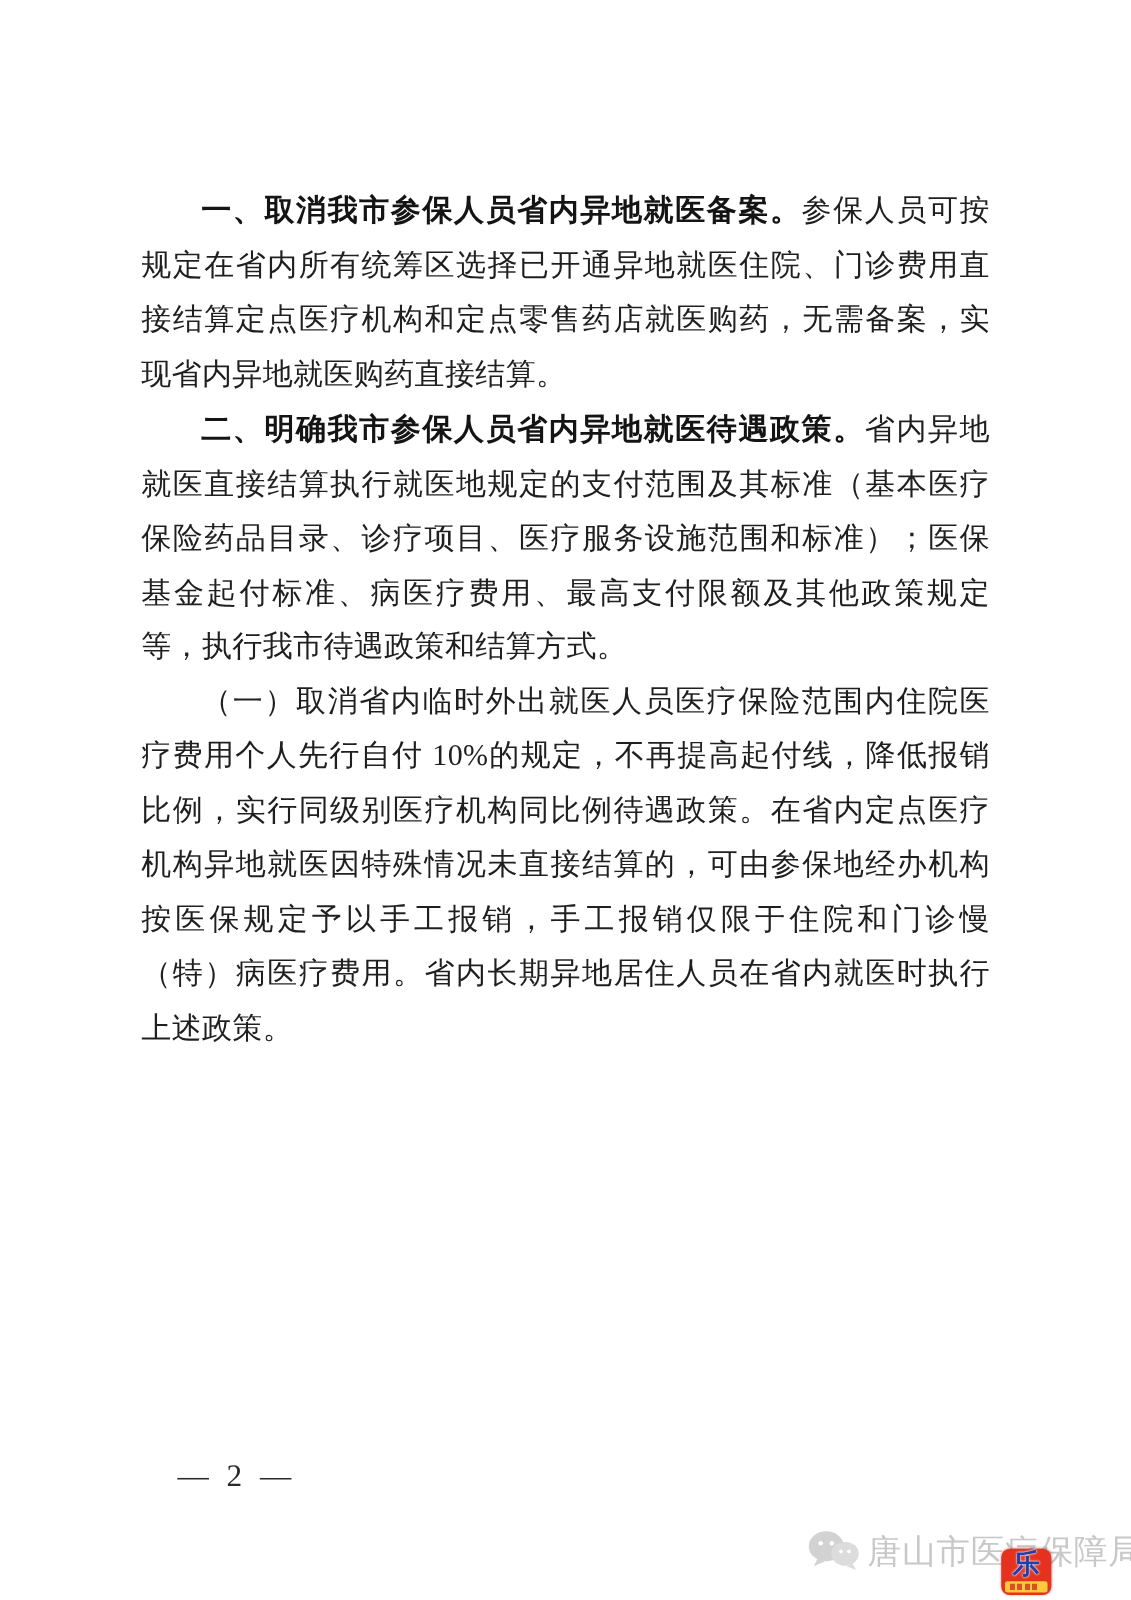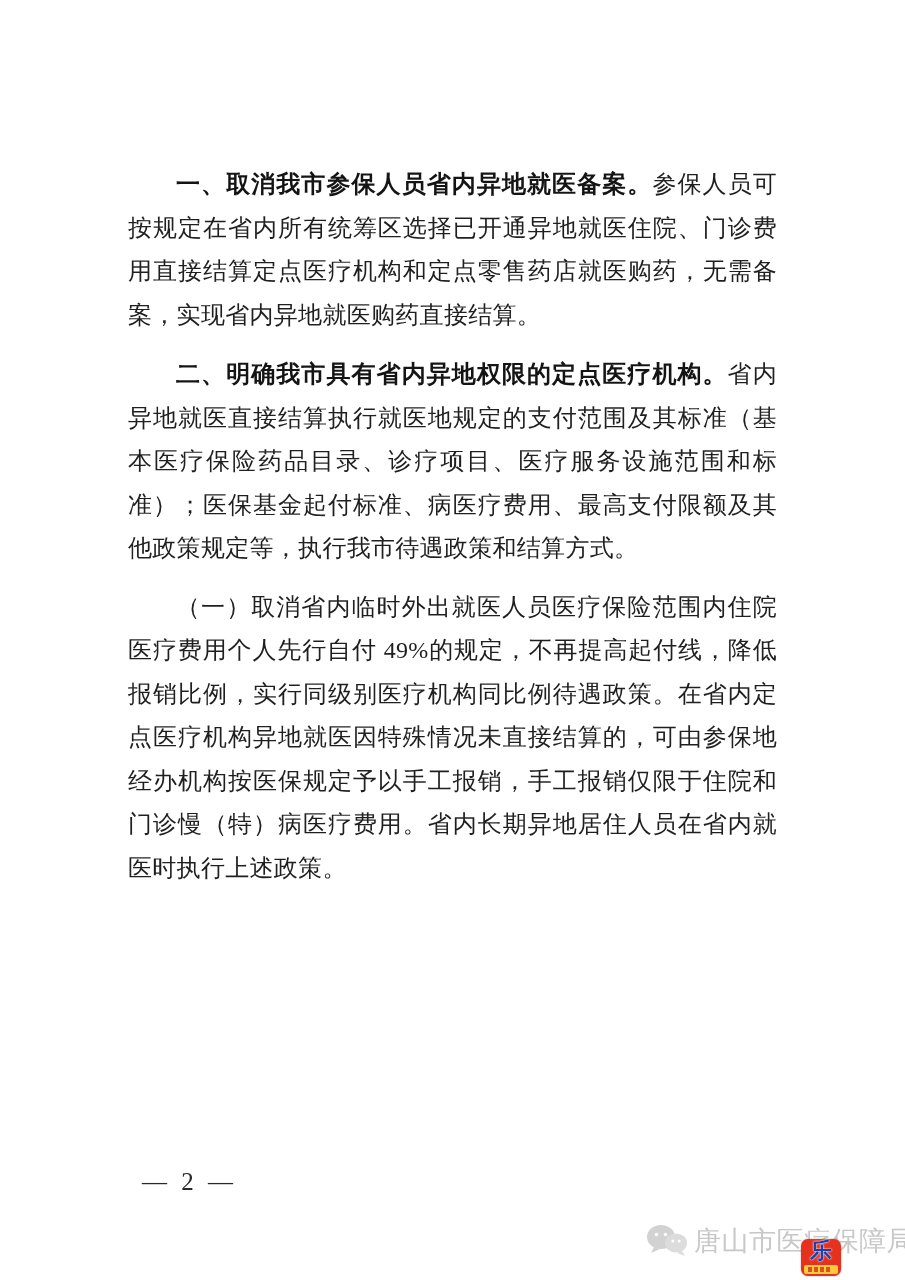--- a/index.html
+++ b/index.html
@@ -20,21 +20,21 @@
     left: 113px;
     top: 147px;
     width: 679px;
     color: #1f1f1f;
     font-size: 24px;
     line-height: 43.5px;
     text-align: justify;
     text-justify: inter-character;
   }
   .para {
-    margin: 15px;
+    margin: 0;
     padding: 0;
     text-indent: 2em;
     letter-spacing: 0.3px;
   }
   .para .heading {
     font-weight: bold;
     font-family: "Liberation Sans", sans-serif;
     color: #141414;
   }
   .page-number {
@@ -113,22 +113,22 @@
     opacity: 0.85;
   }
 </style>
 </head>
 <body>
 
 <div class="page">
 
   <div class="text-block">
     <p class="para"><span class="heading">一、取消我市参保人员省内异地就医备案。</span><span>参保人员可按规定在省内所有统筹区选择已开通异地就医住院、门诊费用直接结算定点医疗机构和定点零售药店就医购药，无需备案，实现省内异地就医购药直接结算。</span></p>
-    <p class="para"><span class="heading">二、明确我市具有省内异地权限的定点医疗机构。</span><span>省内异地就医直接结算执行就医地规定的支付范围及其标准（基本医疗保险药品目录、诊疗项目、医疗服务设施范围和标准）；医保基金起付标准、病医疗费用、最高支付限额及其他政策规定等，执行我市待遇政策和结算方式。</span></p>
-    <p class="para"><span>（一）取消省内临时外出就医人员医疗保险范围内住院医疗费用个人先行自付 49%的规定，不再提高起付线，降低报销比例，实行同级别医疗机构同比例待遇政策。在省内定点医疗机构异地就医因特殊情况未直接结算的，可由参保地经办机构按医保规定予以手工报销，手工报销仅限于住院和门诊慢（特）病医疗费用。省内长期异地居住人员在省内就医时执行上述政策。</span></p>
+    <p class="para"><span class="heading">二、明确我市参保人员省内异地就医待遇政策。</span><span>省内异地就医直接结算执行就医地规定的支付范围及其标准（基本医疗保险药品目录、诊疗项目、医疗服务设施范围和标准）；医保基金起付标准、病医疗费用、最高支付限额及其他政策规定等，执行我市待遇政策和结算方式。</span></p>
+    <p class="para"><span>（一）取消省内临时外出就医人员医疗保险范围内住院医疗费用个人先行自付 10%的规定，不再提高起付线，降低报销比例，实行同级别医疗机构同比例待遇政策。在省内定点医疗机构异地就医因特殊情况未直接结算的，可由参保地经办机构按医保规定予以手工报销，手工报销仅限于住院和门诊慢（特）病医疗费用。省内长期异地居住人员在省内就医时执行上述政策。</span></p>
   </div>
 
   <div class="page-number">— 2 —</div>
 
   <div class="watermark">
     <span class="wechat-icon">
       <svg width="46" height="38" viewBox="0 0 46 38" xmlns="http://www.w3.org/2000/svg">
         <ellipse cx="17" cy="15" rx="14" ry="12" fill="#d2d2d2"></ellipse>
         <path d="M10 25 L7 31 L16 27 Z" fill="#d2d2d2"></path>
         <circle cx="12.5" cy="12.5" r="1.8" fill="#ffffff"></circle>

